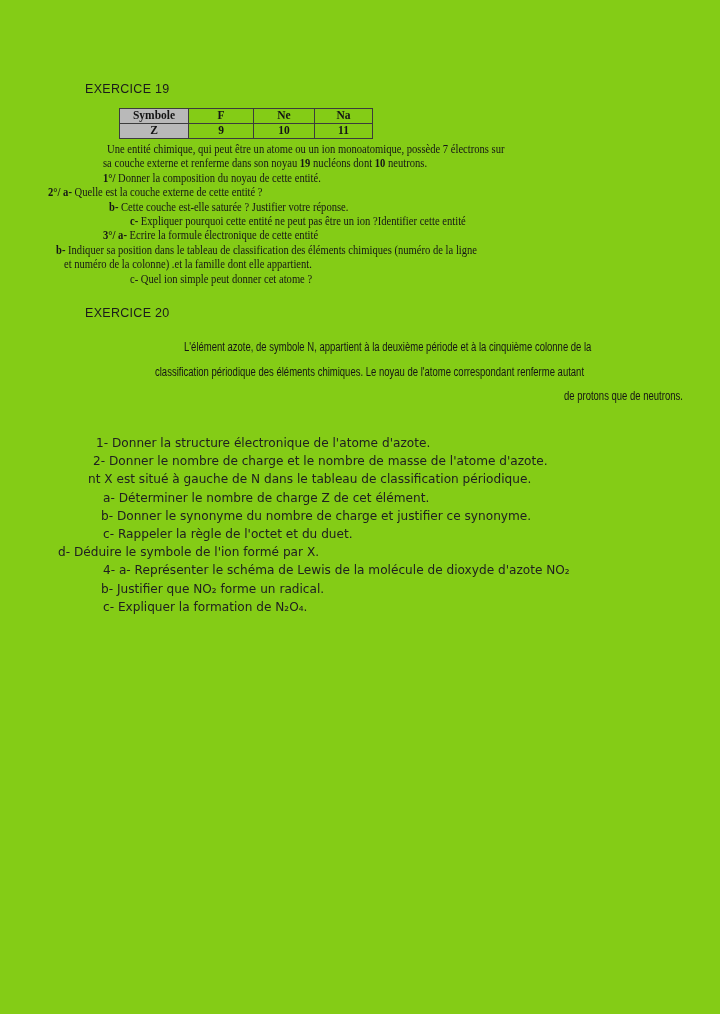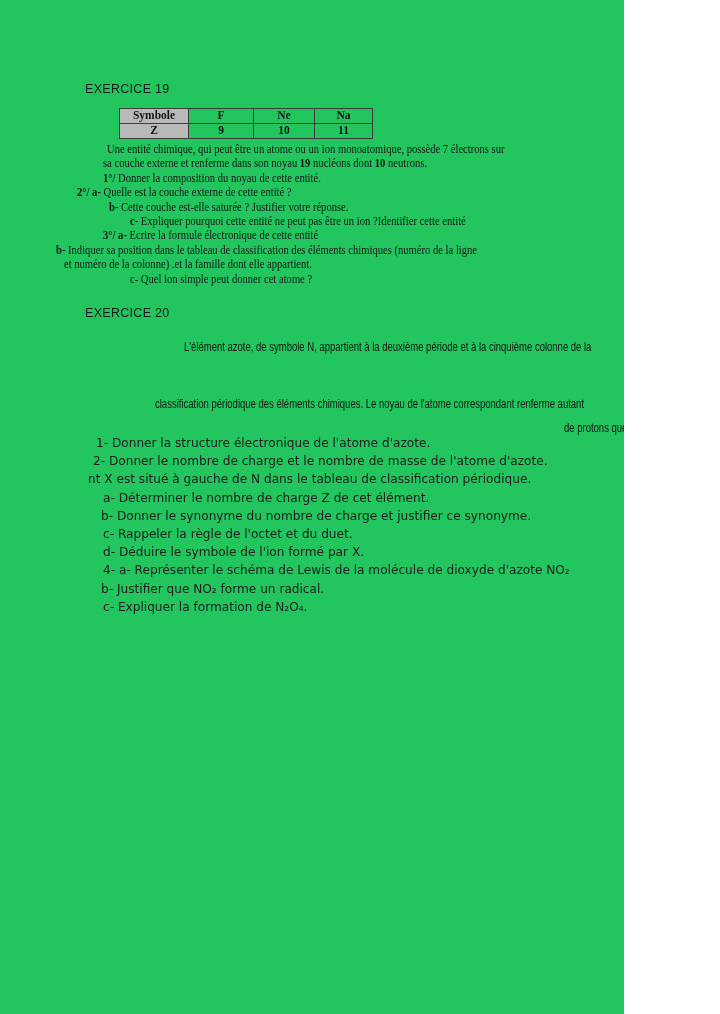--- a/index.html
+++ b/index.html
@@ -2,23 +2,23 @@
 <html><head>
 <meta charset="utf-8">
 <style>
   html, body {
     margin: 0;
     padding: 0;
     background: #ffffff;
   }
   .page {
     position: relative;
-    width: 624px;
+    width: 720px;
     height: 1014px;
-    background: #22c55e;
+    background: #84cc16;
     overflow: hidden;
   }
   .ex-title {
     position: absolute;
     left: 85px;
     font-family: "Liberation Sans", sans-serif;
     font-size: 12.5px;
     letter-spacing: 0.3px;
     color: #1b1b1b;
   }
@@ -123,43 +123,43 @@
       <div class="cell" style="background: rgb(185, 185, 185);">Z</div>
       <div class="cell">9</div>
       <div class="cell">10</div>
       <div class="cell">11</div>
     </div>
 
   <div class="ex19-body" id="ex19Body">
       <div class="t-line" style="padding-left: 107px;"><span class="inner"><span class="seg-r">Une entité chimique, qui peut être un atome ou un ion monoatomique, possède 7 électrons sur</span></span></div>
       <div class="t-line" style="padding-left: 103px;"><span class="inner"><span class="seg-r">sa couche externe et renferme dans son noyau </span><span class="seg-b">19</span><span class="seg-r"> nucléons dont </span><span class="seg-b">10</span><span class="seg-r"> neutrons.</span></span></div>
       <div class="t-line" style="padding-left: 103px;"><span class="inner"><span class="seg-b">1°/</span><span class="seg-r">  Donner la composition du noyau de cette entité.</span></span></div>
-      <div class="t-line" style="padding-left: 77px;"><span class="inner"><span class="seg-b">2°/ a-</span><span class="seg-r"> Quelle est la couche externe de cette entité ?</span></span></div>
+      <div class="t-line" style="padding-left: 48px;"><span class="inner"><span class="seg-b">2°/ a-</span><span class="seg-r"> Quelle est la couche externe de cette entité ?</span></span></div>
       <div class="t-line" style="padding-left: 109px;"><span class="inner"><span class="seg-b">b-</span><span class="seg-r"> Cette couche est-elle saturée ? Justifier votre réponse.</span></span></div>
       <div class="t-line" style="padding-left: 130px;"><span class="inner"><span class="seg-b">c-</span><span class="seg-r"> Expliquer pourquoi cette entité ne peut pas être un ion ?Identifier cette entité</span></span></div>
       <div class="t-line" style="padding-left: 103px;"><span class="inner"><span class="seg-b">3°/ a-</span><span class="seg-r"> Ecrire la formule électronique de cette entité</span></span></div>
       <div class="t-line" style="padding-left: 56px;"><span class="inner"><span class="seg-b">b-</span><span class="seg-r"> Indiquer sa position dans le tableau de classification des éléments chimiques (numéro de la ligne</span></span></div>
       <div class="t-line" style="padding-left: 64px;"><span class="inner"><span class="seg-r">et numéro de la colonne) .et la famille dont elle appartient.</span></span></div>
       <div class="t-line" style="padding-left: 130px;"><span class="inner"><span class="seg-r">c- Quel ion simple peut donner cet atome ?</span></span></div>
     </div>
 
   <div class="ex-title" id="ex20Title">EXERCICE 20</div>
 
   <div class="ex20-intro" id="ex20Intro">
       <div class="t-line" style="padding-left: 92px;"><span class="inner">L'élément azote, de symbole N, appartient à la deuxième période et à la cinquième colonne de la</span></div>
-      <div class="t-line" style=" margin-top: 32px;"><span class="inner">classification périodique des éléments chimiques. Le noyau de l'atome correspondant renferme autant</span></div>
+      <div class="t-line" style=""><span class="inner">classification périodique des éléments chimiques. Le noyau de l'atome correspondant renferme autant</span></div>
       <div class="t-line" style="padding-left: 92px;"><span class="inner">de protons que de neutrons.</span></div>
     </div>
 
   <div class="ex20-questions" id="ex20Questions">
       <div class="t-line" style="padding-left: 96px;"><span class="inner">1- Donner la structure électronique de l'atome d'azote.</span></div>
       <div class="t-line" style="padding-left: 93px;"><span class="inner">2- Donner le nombre de charge et le nombre de masse de l'atome d'azote.</span></div>
       <div class="t-line" style="padding-left: 88px;"><span class="inner">nt X est situé à gauche de N dans le tableau de classification périodique.</span></div>
       <div class="t-line" style="padding-left: 103px;"><span class="inner">a- Déterminer le nombre de charge Z de cet élément.</span></div>
       <div class="t-line" style="padding-left: 101px;"><span class="inner">b- Donner le synonyme du nombre de charge et justifier ce synonyme.</span></div>
       <div class="t-line" style="padding-left: 103px;"><span class="inner">c- Rappeler la règle de l'octet et du duet.</span></div>
-      <div class="t-line" style="padding-left: 103px;"><span class="inner">d- Déduire le symbole de l'ion formé par X.</span></div>
+      <div class="t-line" style="padding-left: 58px;"><span class="inner">d- Déduire le symbole de l'ion formé par X.</span></div>
       <div class="t-line" style="padding-left: 103px;"><span class="inner">4- a- Représenter le schéma de Lewis de la molécule de dioxyde d'azote NO₂</span></div>
       <div class="t-line" style="padding-left: 101px;"><span class="inner">b- Justifier que NO₂ forme un radical.</span></div>
       <div class="t-line" style="padding-left: 103px;"><span class="inner">c- Expliquer la formation de N₂O₄.</span></div>
     </div>
 
 </div>
 
 </body></html>

